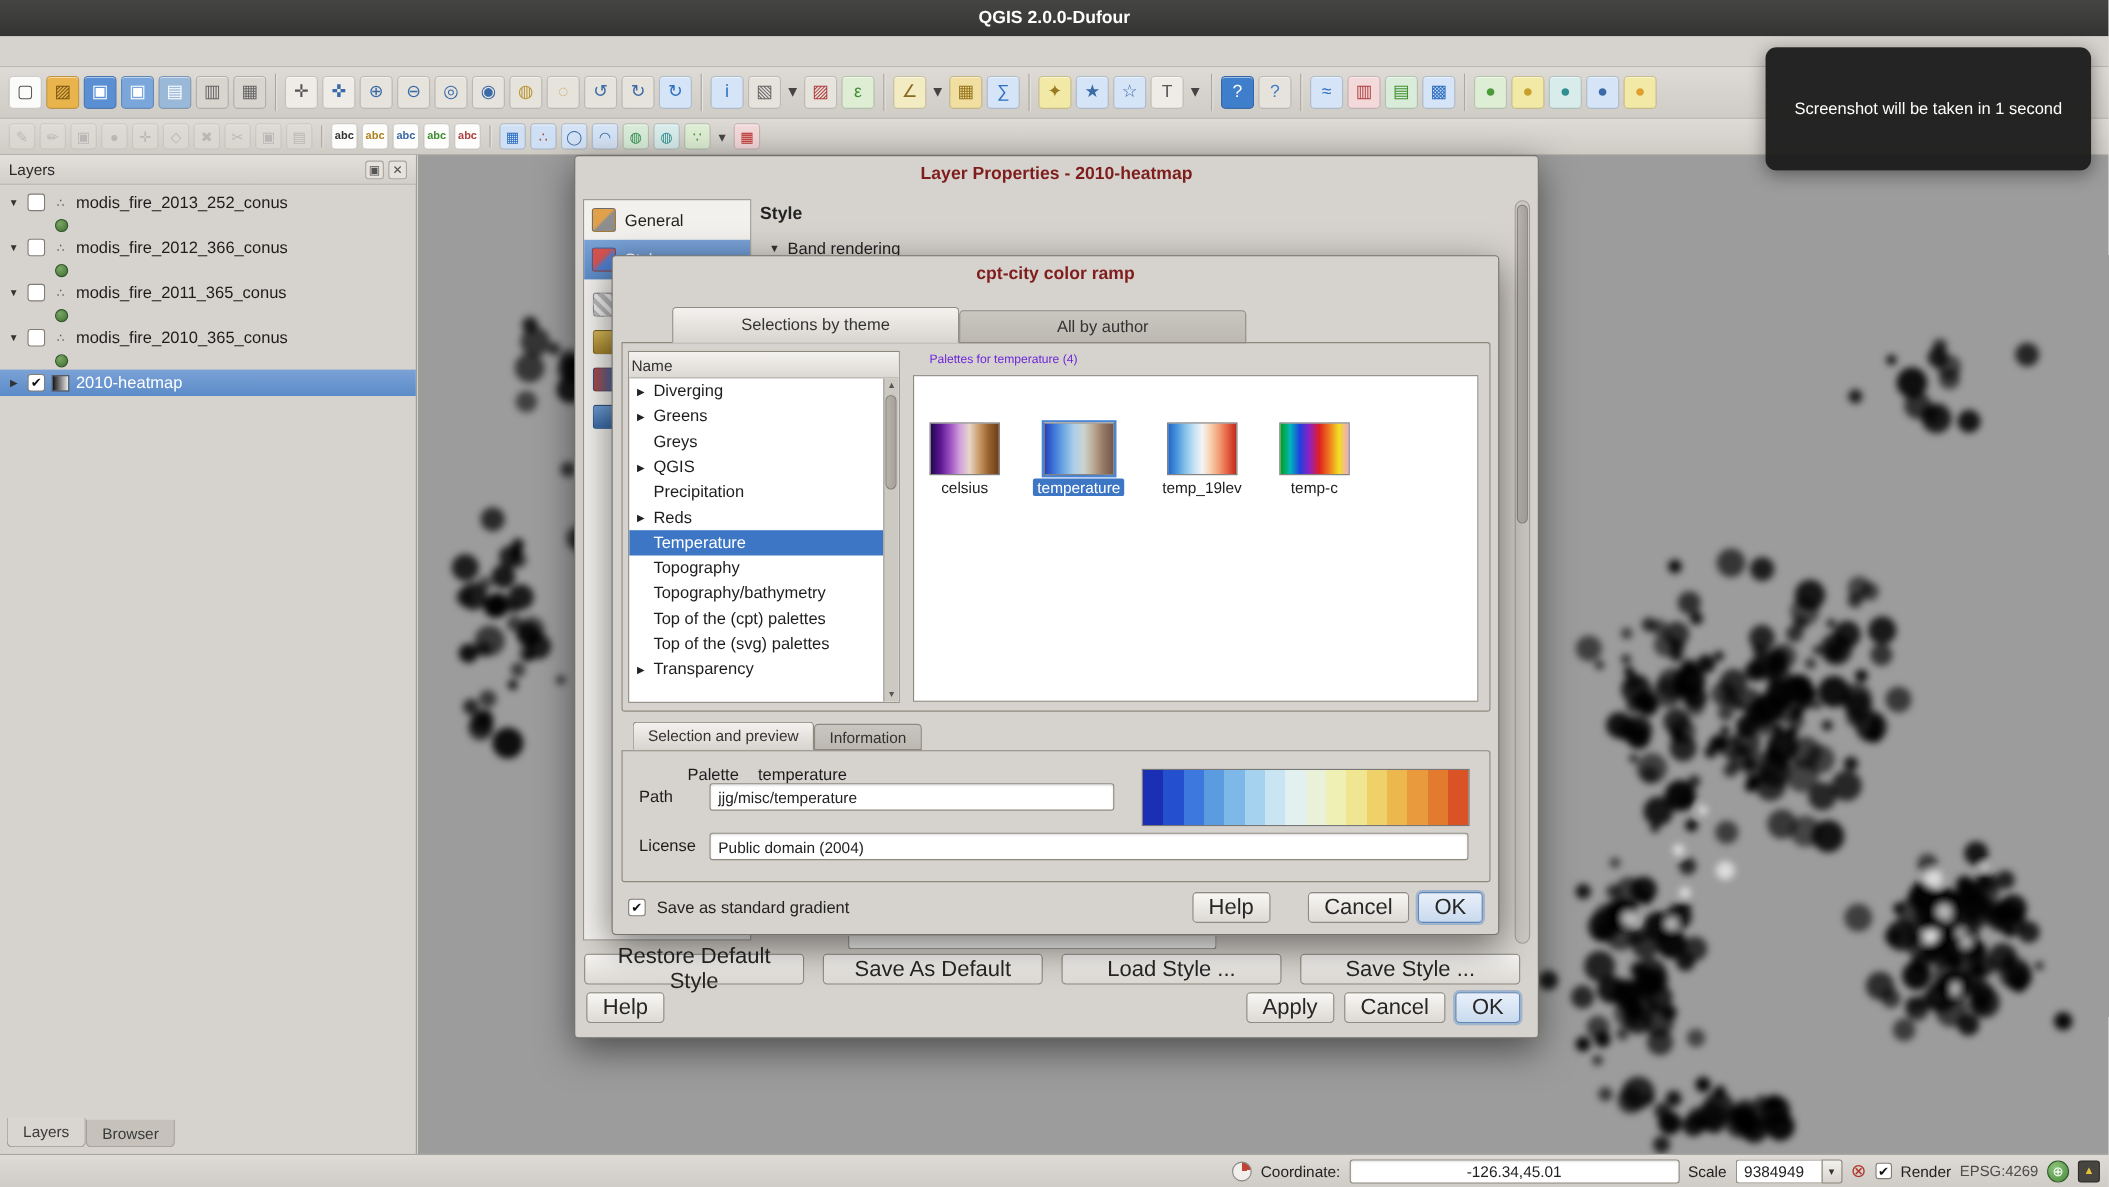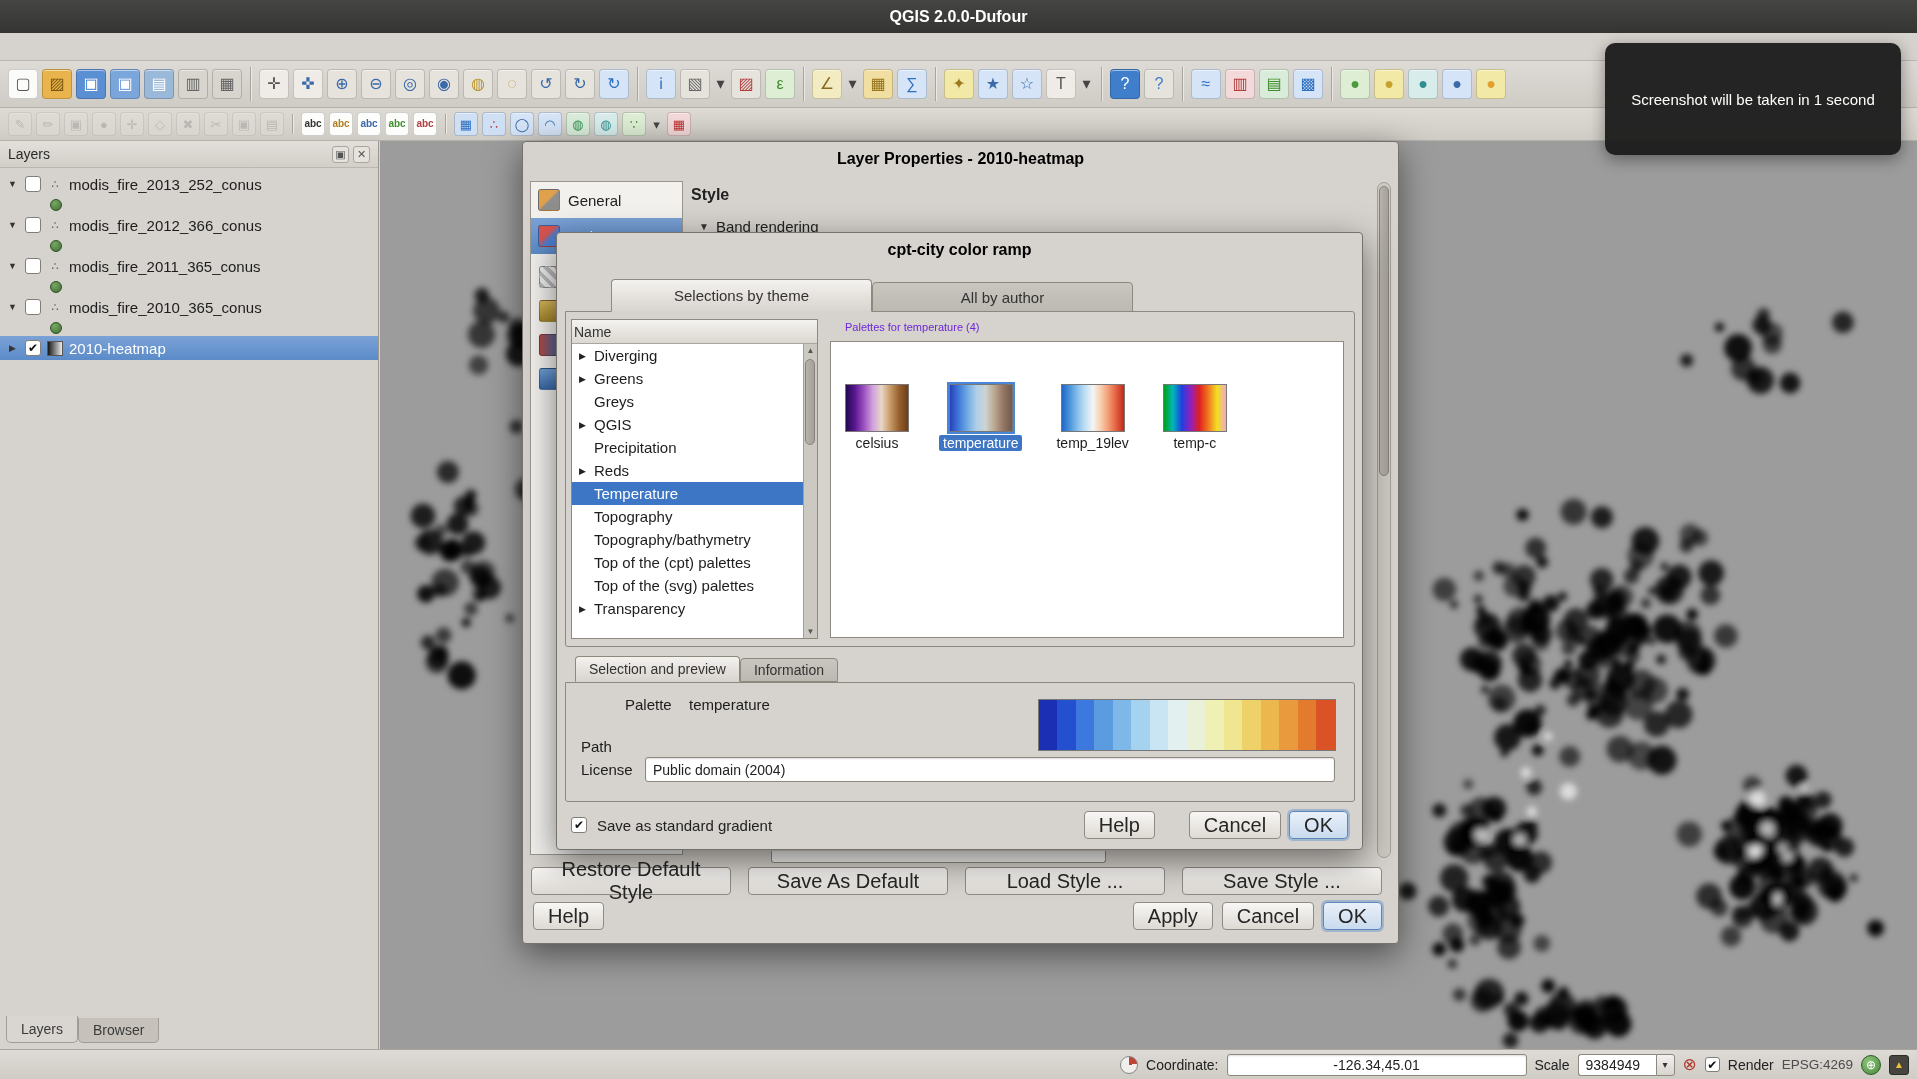--- a/index.html
+++ b/index.html
@@ -60,21 +60,21 @@
   .lp-tab { padding:4px 14px; font-size:14px; background:#c6c2bb; border:1px solid #a19d96; border-top:none;
     border-radius:0 0 5px 5px; color:#3a3a3a; }
   .lp-tab.active { background:#d9d5d0; padding:5px 14px; position:relative; z-index:2; }
 
   
   .map-canvas { position:absolute; left:380px; top:141px; width:1537px; height:908px; background:#9c9c9c; overflow:hidden; }
 
   
   .dlg { position:absolute; background:#d6d2cd; border:1px solid #76726b; border-radius:4px;
     box-shadow:0 10px 34px rgba(0,0,0,0.5); }
-  .dlg-title { text-align:center; font-weight:bold; font-size:16px; color:#000000; padding-top:8px; }
+  .dlg-title { text-align:center; font-weight:bold; font-size:16px; color:#7f1d1d; padding-top:8px; }
   .btn { display:inline-flex; align-items:center; justify-content:center; height:28px; padding:0 14px;
     background:linear-gradient(#f8f7f5,#ddd9d3); border:1px solid #8f8b84; border-radius:4px;
     font-family:inherit; font-size:20px; color:#262626; }
   .btn.default { background:linear-gradient(#e9f0fa,#c9daee); border-color:#5d86ba; box-shadow:0 0 0 2px rgba(96,146,205,0.45); }
   .tinput { display:inline-flex; align-items:center; background:#fff; border:1px solid #8d897f; border-radius:3px;
     padding:0 7px; font-size:14px; color:#222; box-shadow:inset 0 1px 2px rgba(0,0,0,0.14); }
   .cb { width:16px; height:16px; background:#fff; border:1px solid #827e77; border-radius:3px;
     display:inline-flex; align-items:center; justify-content:center; flex:none; }
   .cb.checked::after { content:"✔"; font-size:12px; color:#111; }
   .vsb { background:#ccc8c2; border:1px solid #a39f98; border-radius:7px; }
@@ -135,21 +135,21 @@
   .pal-card.selected .pal-thumb { box-shadow:0 0 0 2px #4a86d8, inset 0 0 0 100px rgba(80,130,210,0.22); }
   .pal-name { font-size:14px; padding:0 4px; border-radius:2px; color:#1d1d1d; }
   .pal-card.selected .pal-name { background:#3d76c4; color:#fff; }
   .cpt-tabs2 { position:absolute; left:18px; top:423px; display:flex; align-items:flex-end; }
   .gtab2 { height:24px; padding:0 13px; display:flex; align-items:center; font-size:14px;
     background:linear-gradient(#c9c5bf,#bcb8b2); border:1px solid #8d897f; border-radius:4px 4px 0 0; color:#333; }
   .gtab2.active { height:26px; background:linear-gradient(#f4f2ef,#d8d4cf); border-bottom-color:#d6d2cd; z-index:3; position:relative; }
   .cpt-frame2 { position:absolute; left:8px; top:449px; width:790px; height:120px; border:1px solid #8d897f; border-radius:0 3px 3px 3px; }
   .frow { position:absolute; display:flex; align-items:center; }
   .frow.r1 { left:24px; top:463px;margin-left:44px; }
-  .frow.r2 { left:24px; top:505px; }
+  .frow.r2 { left:24px; top:479px; }
   .frow.r3 { left:24px; top:524px; }
   .flabel { width:64px; font-size:15px; color:#1d1d1d; }
   .fvalue { font-size:15px; color:#1d1d1d; }
   .path-input { width:368px; height:25px; }
   .license-input { width:690px; height:25px; }
   .grad-preview { position:absolute; left:481px; top:466px; width:298px; height:52px; border:1px solid #777; }
   .cpt-bottom { position:absolute; left:14px; right:14px; top:578px; display:flex; align-items:center; gap:8px; }
   .cb-label { font-size:15px; margin-left:2px; }
   .btn.gapped { margin-left:26px; }
 
@@ -1396,20 +1396,21 @@
       <div class="gtab2 active">Selection and preview</div>
       <div class="gtab2">Information</div>
     </div>
     <div class="cpt-frame2"></div>
     <div class="frow r1">
       <span class="flabel">Palette</span>
       <span class="fvalue">temperature</span>
     </div>
     <div class="frow r2">
       <span class="flabel">Path</span>
+      <span class="tinput path-input">jjg/misc/temperature</span>
     </div>
     <div class="frow r3">
       <span class="flabel">License</span>
       <span class="tinput license-input">Public domain (2004)</span>
     </div>
     <div class="grad-preview" style="background: linear-gradient(to right, rgb(26, 47, 180) 0%, rgb(26, 47, 180) 6.25%, rgb(36, 80, 208) 6.25%, rgb(36, 80, 208) 12.5%, rgb(60, 120, 221) 12.5%, rgb(60, 120, 221) 18.75%, rgb(91, 155, 224) 18.75%, rgb(91, 155, 224) 25%, rgb(125, 184, 232) 25%, rgb(125, 184, 232) 31.25%, rgb(165, 210, 239) 31.25%, rgb(165, 210, 239) 37.5%, rgb(201, 228, 242) 37.5%, rgb(201, 228, 242) 43.75%, rgb(226, 240, 239) 43.75%, rgb(226, 240, 239) 50%, rgb(233, 242, 216) 50%, rgb(233, 242, 216) 56.25%, rgb(238, 240, 180) 56.25%, rgb(238, 240, 180) 62.5%, rgb(240, 229, 144) 62.5%, rgb(240, 229, 144) 68.75%, rgb(239, 209, 105) 68.75%, rgb(239, 209, 105) 75%, rgb(236, 184, 77) 75%, rgb(236, 184, 77) 81.25%, rgb(232, 154, 60) 81.25%, rgb(232, 154, 60) 87.5%, rgb(227, 123, 47) 87.5%, rgb(227, 123, 47) 93.75%, rgb(217, 83, 38) 93.75%, rgb(217, 83, 38) 100%);"></div>
     <div class="cpt-bottom">
       <span class="cb checked"></span>
       <span class="cb-label">Save as standard gradient</span>
       <div class="spacer"></div>

